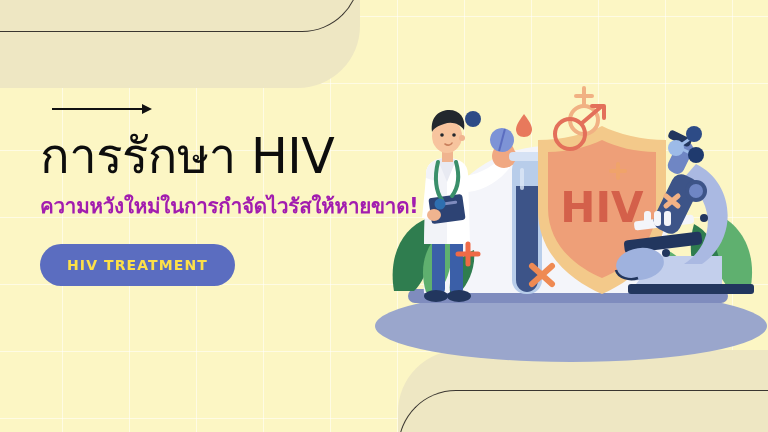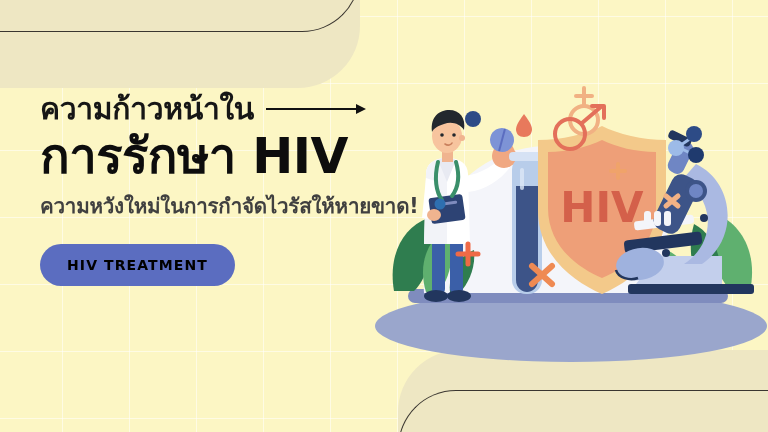--- a/index.html
+++ b/index.html
@@ -57,30 +57,30 @@
     font-size:30px;font-weight:bold;color:#161616;
     letter-spacing:-.3px;line-height:1;white-space:nowrap;
   }
   .arrow-wrap{position:relative;margin-left:12px;display:flex;align-items:center;}
   .arrow-line{display:block;}
   .dot-circle{
     position:absolute;right:-12px;top:50%;transform:translateY(-50%);
     width:38px;height:38px;border-radius:50%;background:#7d8ddb;z-index:-1;
   }
   .headline{
-    font-size:49px;font-weight:bold;color:#0d0d0d;
+    font-size:49px;font-weight:normal;color:#0d0d0d;
     line-height:1.02;margin-top:2px;letter-spacing:-.5px;white-space:nowrap;
   }
   .subhead{
-    font-size:20.5px;font-weight:bold;color:#404040;
+    font-size:20.5px;font-weight:bold;color:#a21caf;
     margin-top:7px;letter-spacing:-.2px;white-space:nowrap;
   }
   .cta{
     display:inline-block;margin-top:22px;
-    background:#5b6dc0;color:#000000;
+    background:#5b6dc0;color:#fde047;
     font-size:14px;font-weight:bold;letter-spacing:1.1px;
     padding:13px 27px;border-radius:24px;border:none;
     font-family:"DejaVu Sans","Liberation Sans",sans-serif;
     cursor:pointer;
   }
 
   
   .illus{position:absolute;left:366px;top:78px;width:410px;height:300px;}
   .illus svg{display:block;}
 </style>
@@ -229,21 +229,20 @@
       <g stroke-linecap="round">
         <path d="M166 188 L186 206 M186 188 L166 206" stroke="#ef8a53" stroke-width="6"></path>
         <path d="M300 118 L312 128 M312 118 L300 128" stroke="#f3b285" stroke-width="5"></path>
       </g>
     </svg>
   </div>
 
   <div class="copy">
 
     <div class="eyebrow-row">
-      <div class="eyebrow">ความก้าวหน้าใน</div>
       <div class="arrow-wrap">
         <div class="dot-circle"></div>
         <svg class="arrow-line" width="106" height="16" viewBox="0 0 106 16" xmlns="http://www.w3.org/2000/svg">
           <line x1="0" y1="8" x2="96" y2="8" stroke="#111" stroke-width="2"></line>
           <path d="M90 3 L100 8 L90 13 Z" fill="#111"></path>
         </svg>
       </div>
     </div>
 
     <div class="headline">การรักษา HIV</div>

